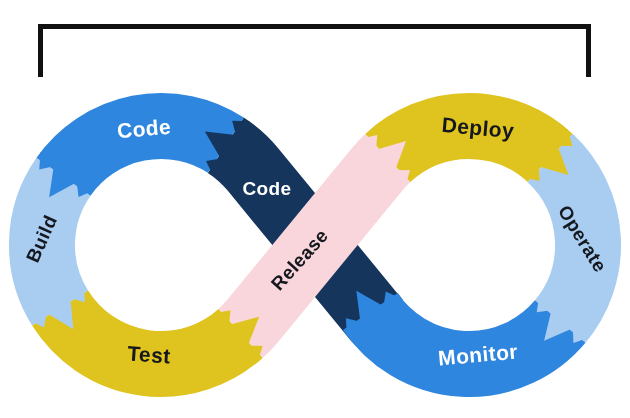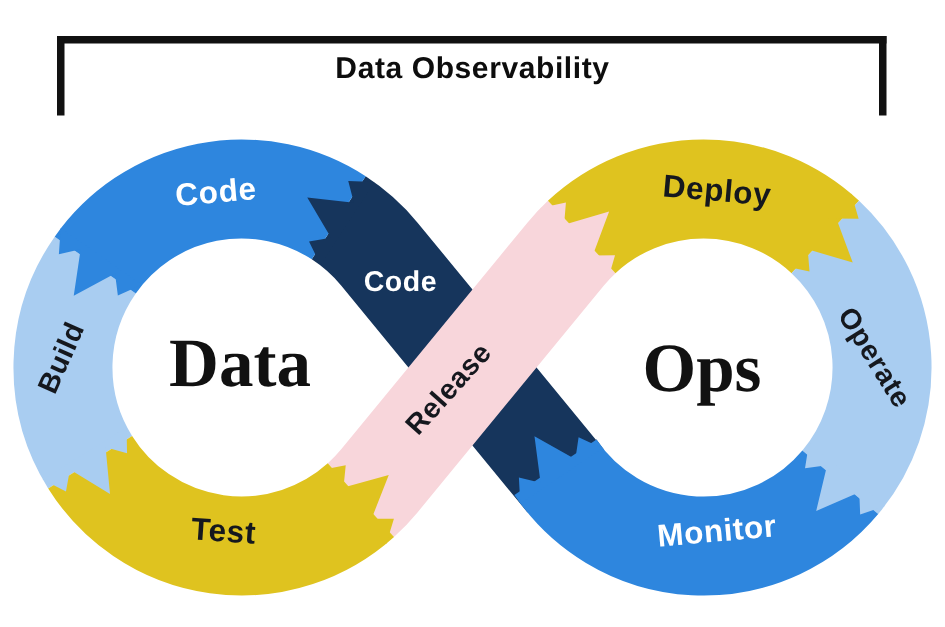--- a/index.html
+++ b/index.html
@@ -23,21 +23,20 @@
 </style>
 </head>
 <body>
 
 <div class="stage">
 
   <div class="bracket-bar" style="left:38px;top:24px;width:553px;height:5px;"></div>
   <div class="bracket-bar" style="left:38px;top:24px;width:5px;height:53px;"></div>
   <div class="bracket-bar" style="left:586px;top:24px;width:5px;height:53px;"></div>
 
-  <div class="title">Data Observability</div>
 
   <svg width="630" height="418" viewBox="0 0 630 418">
 
     <path fill="none" stroke-width="66" d="M 225.8 145.2 A 119 119 0 0 1 252.9 169.4 L 377.1 320.6 A 119 119 0 0 1 370.3 311.5" stroke="#16355C"></path>
     <path fill="none" stroke-width="66" d="M 240.6 333.4 A 119 119 0 0 0 252.9 320.6 L 377.1 169.4 A 119 119 0 0 1 387.8 158.0" stroke="#F8D6DB"></path>
 
     <path fill="none" stroke-width="66" d="M 60.1 308.1 A 119 119 0 0 1 63.5 176.7" stroke="#A9CDF1"></path>
     <path fill="none" stroke-width="66" d="M 63.5 176.7 A 119 119 0 0 1 225.8 145.2" stroke="#2E86DE"></path>
     <path fill="none" stroke-width="66" d="M 240.6 333.4 A 119 119 0 0 1 60.1 308.1" stroke="#DFC31F"></path>
 
@@ -57,16 +56,14 @@
 
   <div class="seg-label lab-light" style="left:267px;top:189px;font-size:19px;transform:translate(-50%,-50%);">Code</div>
   <div class="seg-label lab-light" style="left:144px;top:129px;font-size:21px;transform:translate(-50%,-50%) rotate(-5deg);">Code</div>
   <div class="seg-label lab-dark" style="left:42px;top:239px;font-size:19px;transform:translate(-50%,-50%) rotate(-66deg);">Build</div>
   <div class="seg-label lab-dark" style="left:149px;top:355px;font-size:21px;transform:translate(-50%,-50%) rotate(4deg);">Test</div>
   <div class="seg-label lab-dark" style="left:300px;top:260px;font-size:19px;transform:translate(-50%,-50%) rotate(-48deg);">Release</div>
   <div class="seg-label lab-dark" style="left:478px;top:128px;font-size:21px;transform:translate(-50%,-50%) rotate(5deg);">Deploy</div>
   <div class="seg-label lab-dark" style="left:582px;top:239px;font-size:19px;transform:translate(-50%,-50%) rotate(58deg);">Operate</div>
   <div class="seg-label lab-light" style="left:478px;top:355px;font-size:21px;transform:translate(-50%,-50%) rotate(-5deg);">Monitor</div>
 
-  <div class="loop-word" style="left:160px;top:242px;transform:translate(-50%,-50%);">Data</div>
-  <div class="loop-word" style="left:468px;top:245px;transform:translate(-50%,-50%);">Ops</div>
 
 </div>
 
 </body></html>

